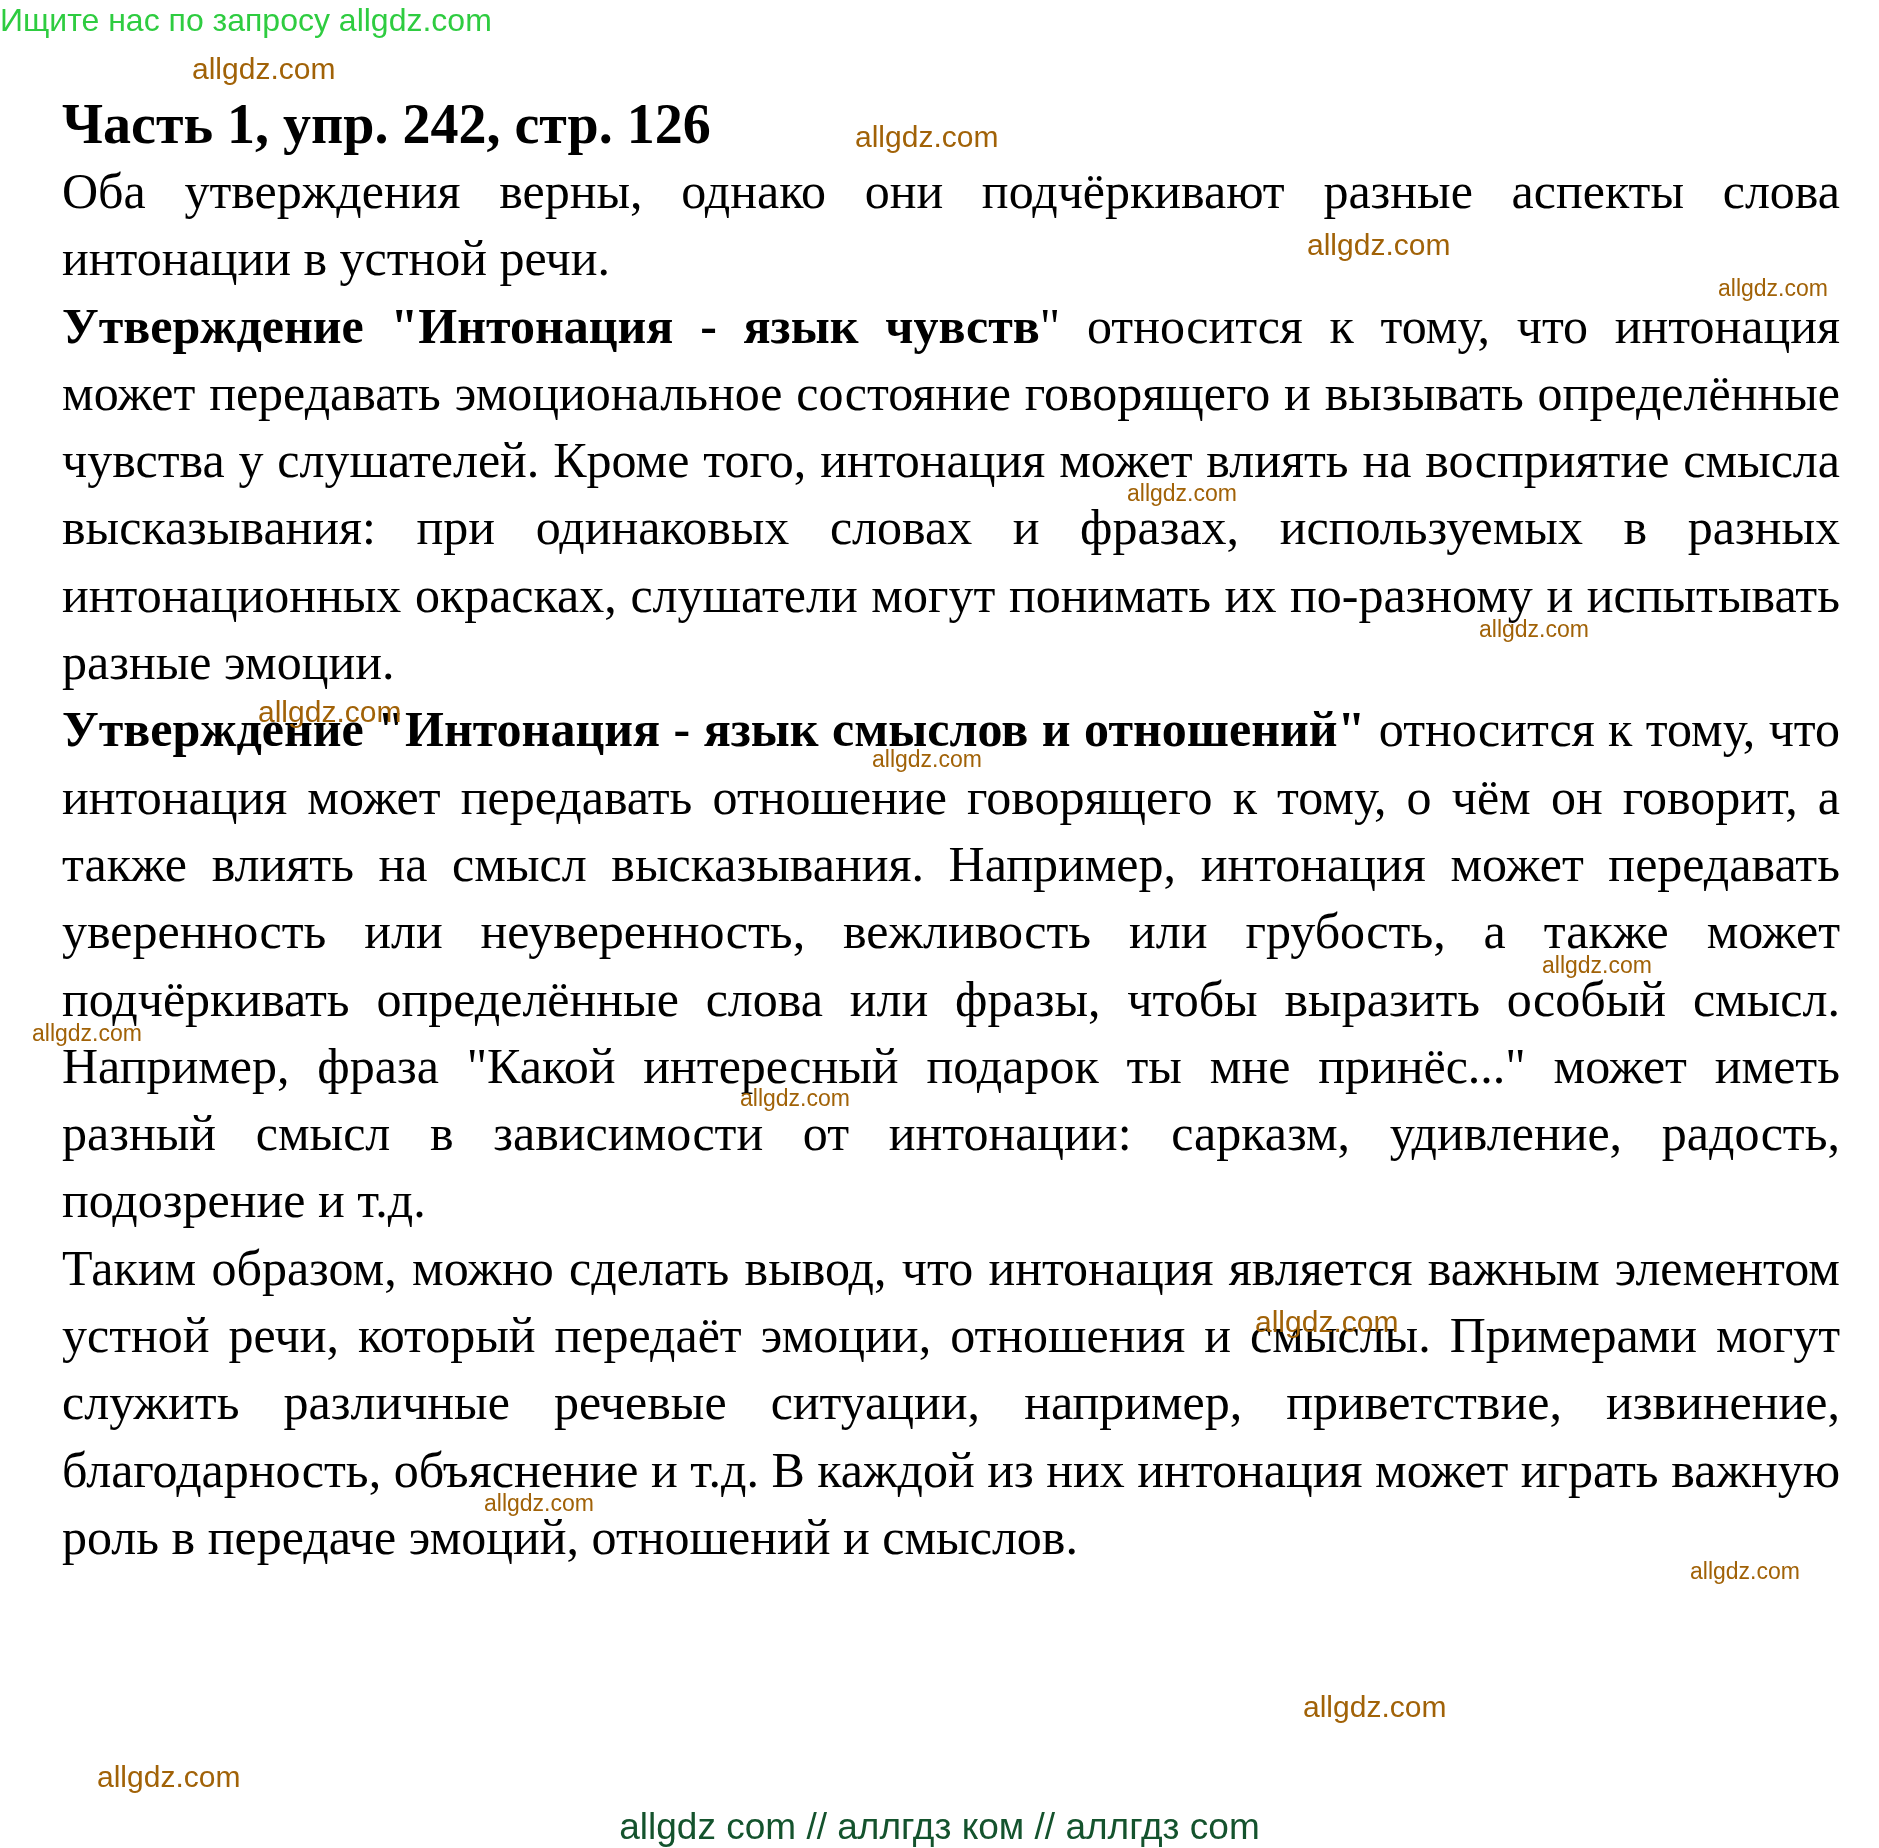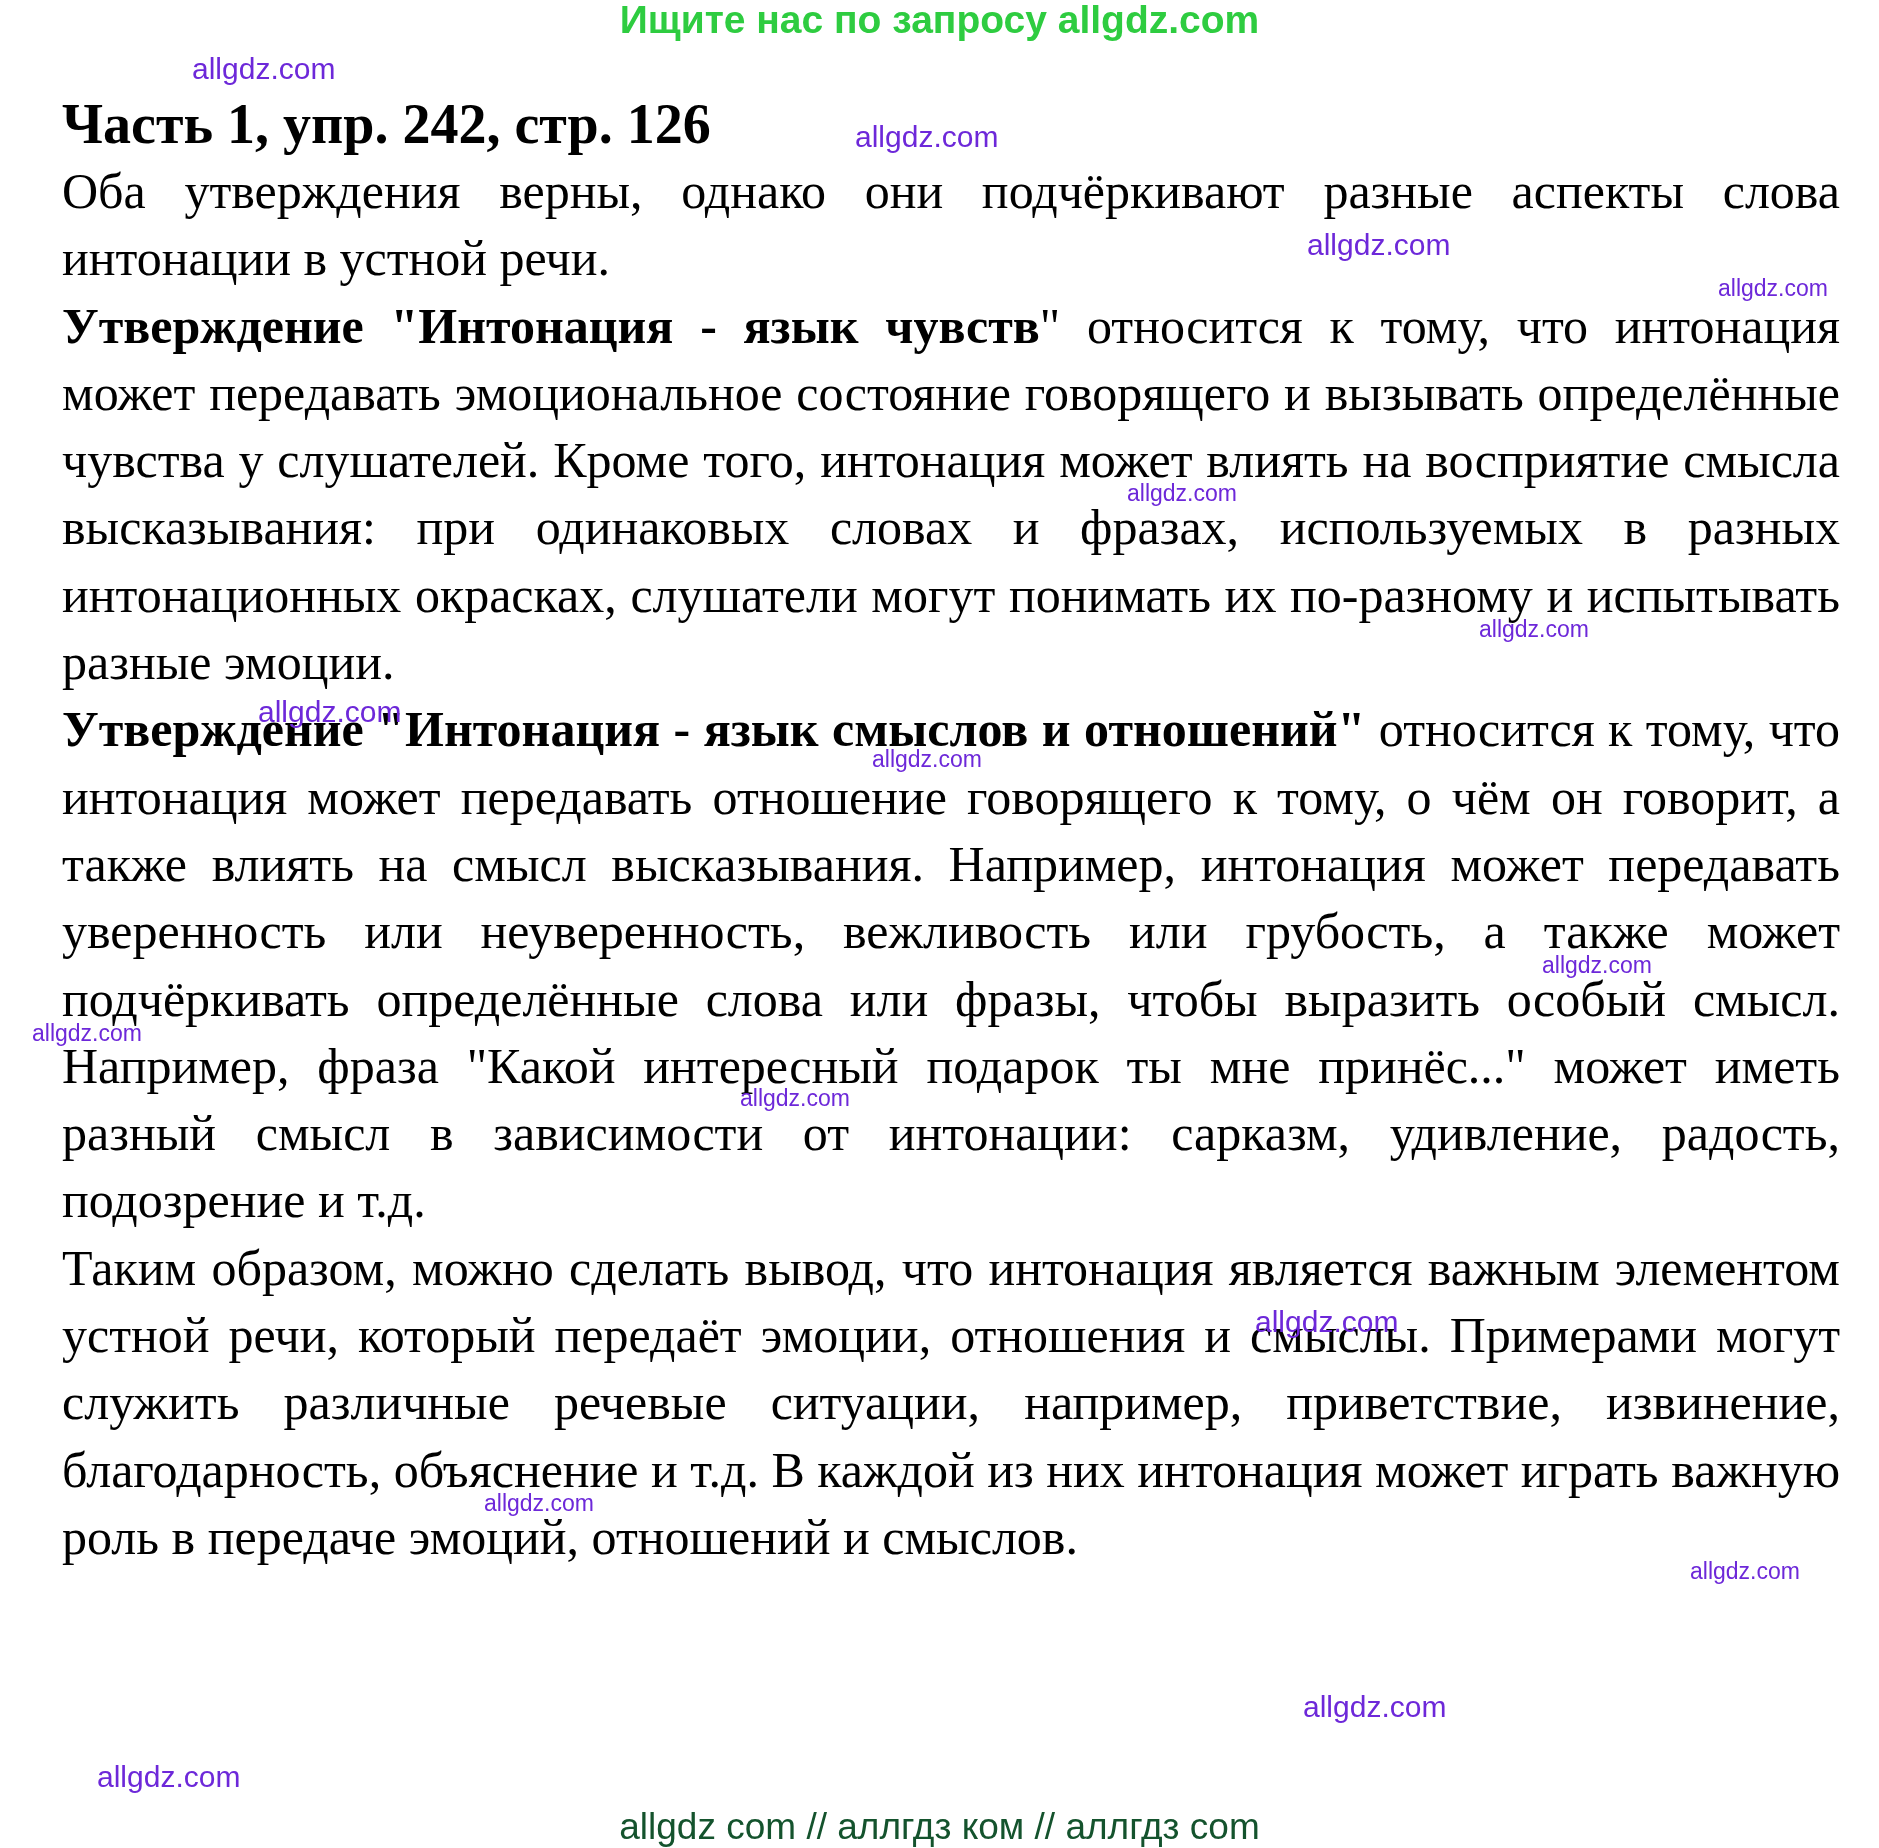--- a/index.html
+++ b/index.html
@@ -1,22 +1,22 @@
 <!DOCTYPE html>
 <html><head>
 <meta charset="utf-8">
 <style>
   html, body { margin:0; padding:0; background:#ffffff; }
   body { width:1879px; height:1848px; position:relative; overflow:hidden; font-family:"Liberation Serif", serif; color:#000; }
-  .top-banner { position:absolute; top:0; left:0; width:1879px; text-align:center; font-family:"Liberation Sans", sans-serif; font-size:39px; line-height:40px; color:#2ecc40;font-weight:bold; }
+  .top-banner { position:absolute; top:0; left:0; width:1879px; text-align:left; font-family:"Liberation Sans", sans-serif; font-size:32px; line-height:40px; color:#2ecc40; }
   .content { position:absolute; left:62px; top:90px; width:1778px; }
   .title { font-weight:bold; font-size:56px; line-height:68px; margin:0; }
   .para { font-size:50px; line-height:67.3px; text-align:justify; margin:0; }
   .para b { font-weight:bold; }
-  .wm { position:absolute; font-family:"Liberation Sans", sans-serif; color:#6d28d9; white-space:nowrap; }
+  .wm { position:absolute; font-family:"Liberation Sans", sans-serif; color:#a16207; white-space:nowrap; }
   .wm.lg { font-size:30px; }
   .wm.sm { font-size:23px; }
   .footer { position:absolute; top:1806px; left:0; width:1879px; text-align:center; font-family:"Liberation Sans", sans-serif; font-size:37px; color:#14532d; }
 </style>
 </head>
 <body>
 
 <div class="top-banner">Ищите нас по запросу allgdz.com</div>
 
 <div class="content">

